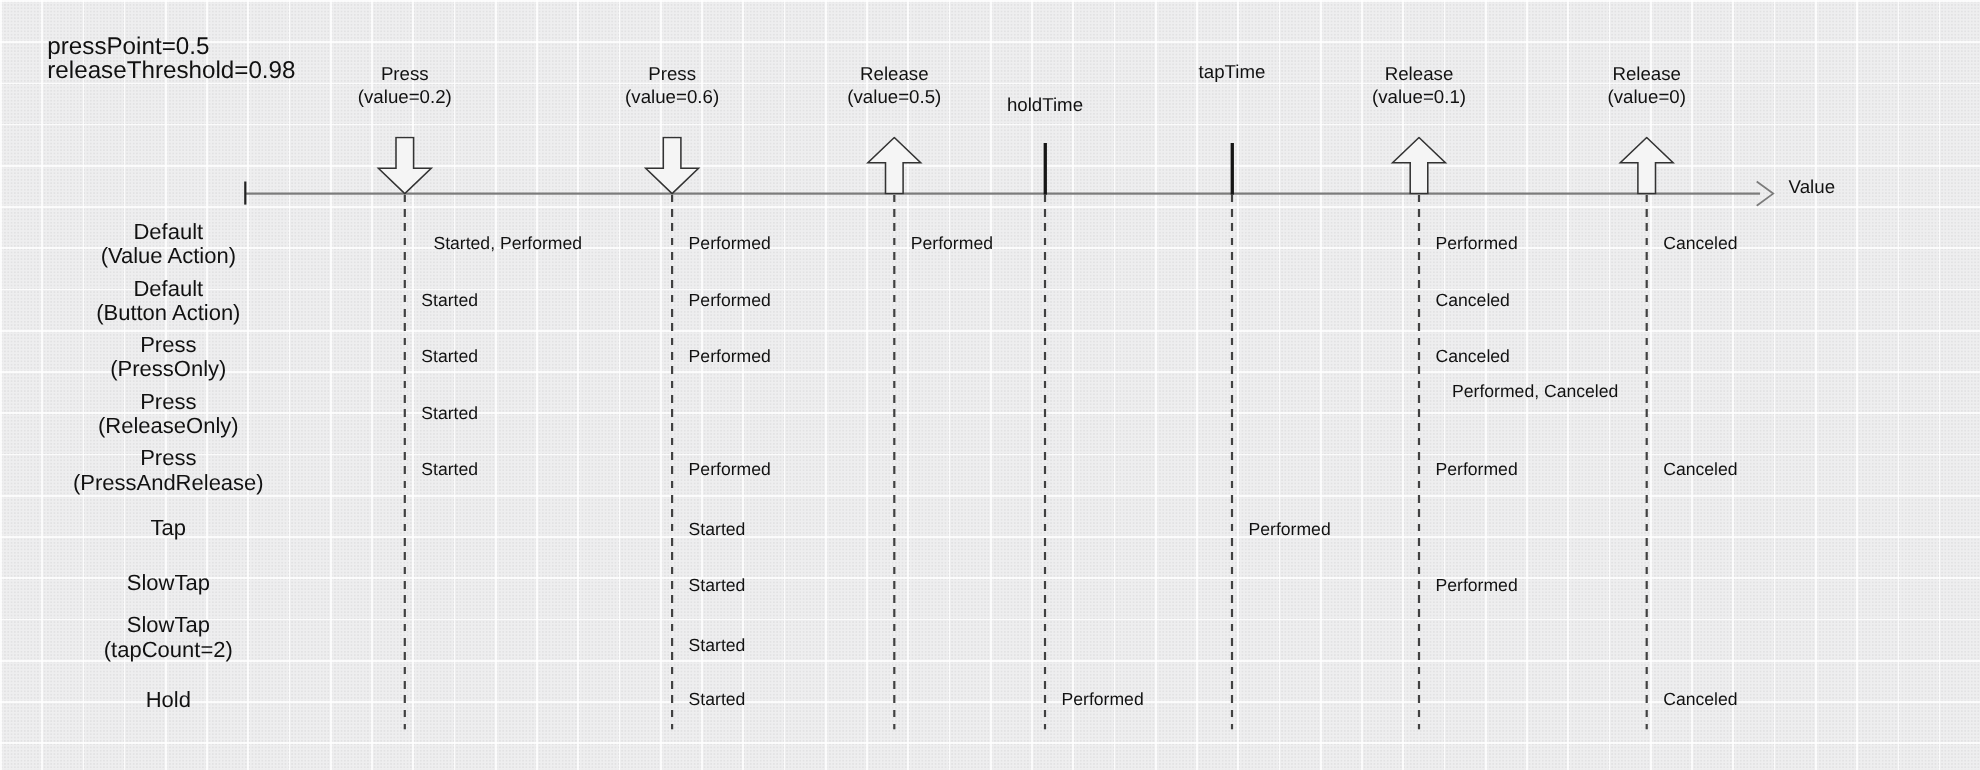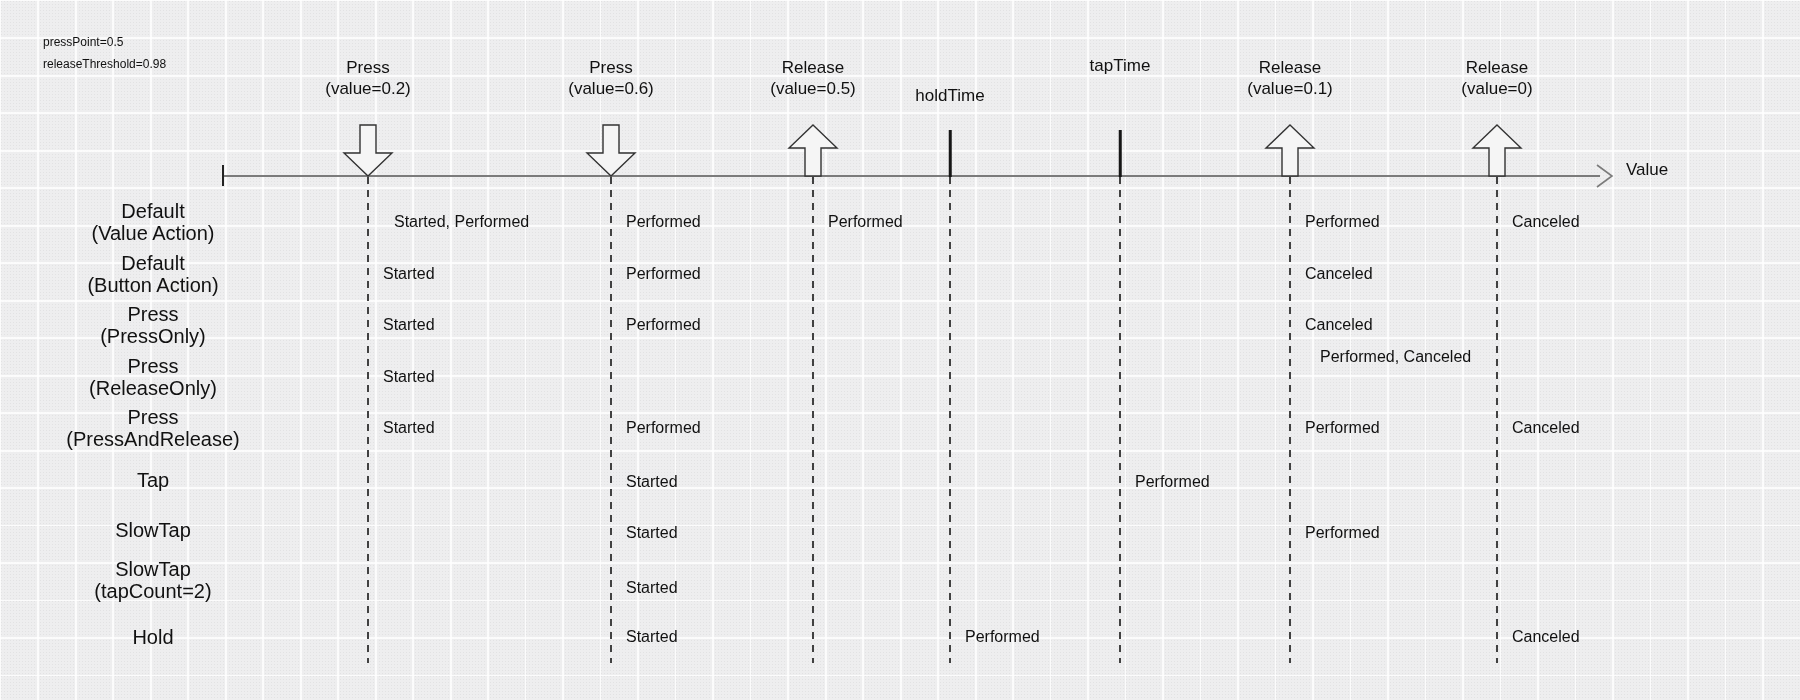--- a/index.html
+++ b/index.html
@@ -7,21 +7,21 @@
   #canvas{
     position:relative; width:1800px; height:700px; overflow:hidden;
     background-color:#eeeeef;
     background-image:
       repeating-linear-gradient(to right, rgba(255,255,255,.8) 0 1.5px, transparent 1.5px 37.5px),
       repeating-linear-gradient(to bottom, rgba(255,255,255,.8) 0 1.5px, transparent 1.5px 37.5px),
       radial-gradient(rgba(0,0,0,0.05) 0.8px, transparent 0.8px);
     background-size: auto auto, auto auto, 3px 3px;
     color:#111;
   }
-  .config{position:absolute; left:43px; top:31px; font-size:12px; line-height:22px; white-space:nowrap;}
+  .config{position:absolute; left:43px; top:31px; font-size:22px; line-height:22px; white-space:nowrap;}
   .axis{position:absolute; height:2px; background:#7b7b7b;}
   .axis-start-tick{position:absolute; width:2px; background:#222;}
   .time-label{position:absolute; font-size:17px; transform:translateY(-50%); white-space:nowrap;}
   .event-label{position:absolute; text-align:center; font-size:17px; line-height:21px; transform:translateX(-50%); white-space:nowrap;}
   .event-marker{position:absolute; transform:translateX(-50%);}
   .event-tick{position:absolute; width:2.5px; background:#161616; transform:translateX(-50%);}
   .dash-line{
     position:absolute; width:2px; transform:translateX(-50%);
     background-image:repeating-linear-gradient(to bottom, #414141 0 7px, transparent 7px 13px);
   }

